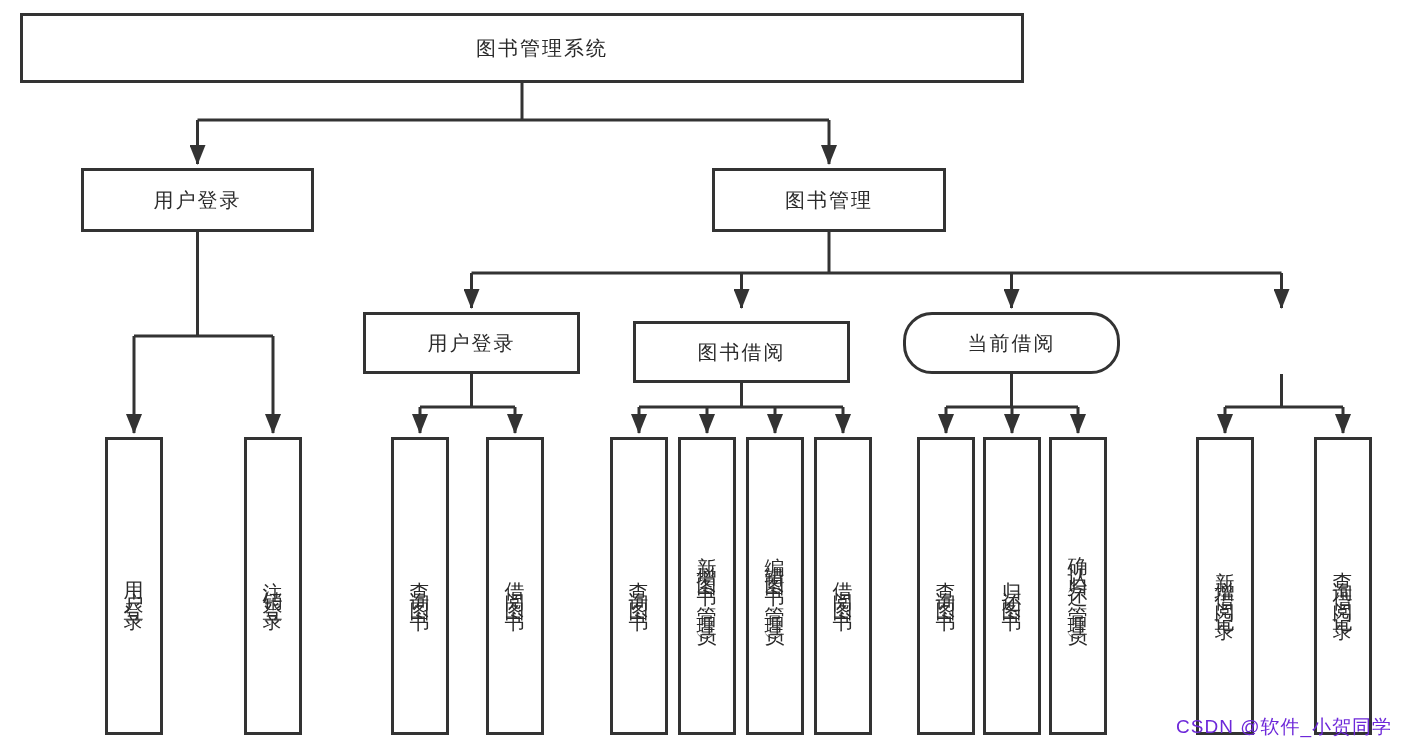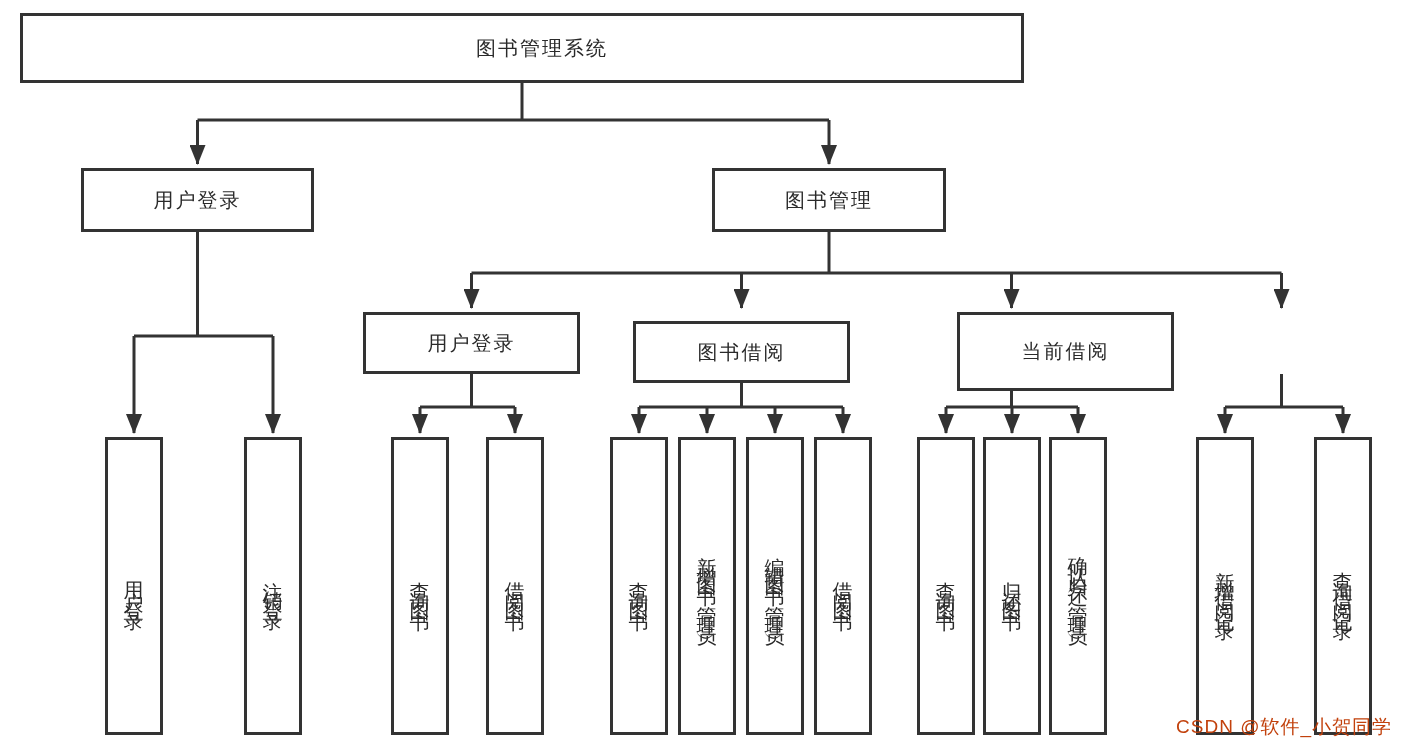--- a/index.html
+++ b/index.html
@@ -55,21 +55,21 @@
     text-orientation: mixed;
     letter-spacing: 10px;
     line-height: 1;
     white-space: nowrap;
   }
   #watermark {
     position: absolute;
     right: 13px;
     top: 714px;
     font-size: 19px;
-    color: #c2410c;
+    color: #6d28d9;
     letter-spacing: 1px;
     z-index: 5;
     white-space: nowrap;
   }
 </style>
 </head>
 <body>
 
 <div id="stage">
 
@@ -123,21 +123,21 @@
     </g>
   </svg>
 
   <div class="hbox" style="left:20px; top:13px; width:1004px; height:70px;padding-left:40px;">图书管理系统</div>
 
   <div class="hbox" style="left:81px; top:168px; width:233px; height:64px;">用户登录</div>
   <div class="hbox" style="left:712px; top:168px; width:234px; height:64px;">图书管理</div>
 
   <div class="hbox" style="left:363px; top:312px; width:217px; height:62px;">用户登录</div>
   <div class="hbox" style="left:633px; top:312px; width:217px; height:62px;margin-top:9px;">图书借阅</div>
-  <div class="hbox" style="left:957px; top:312px; width:217px; height:79px;">当前借阅</div>
+  <div class="hbox" style="left:903px; top:312px; width:217px; height:62px;border-radius:29px;">当前借阅</div>
 
   <div class="vbox" style="left:105px;">
     <span>用户登录</span>
   </div>
   <div class="vbox" style="left:244px;">
     <span>注销登录</span>
   </div>
 
   <div class="vbox" style="left:391px;">
     <span>查询图书</span>

